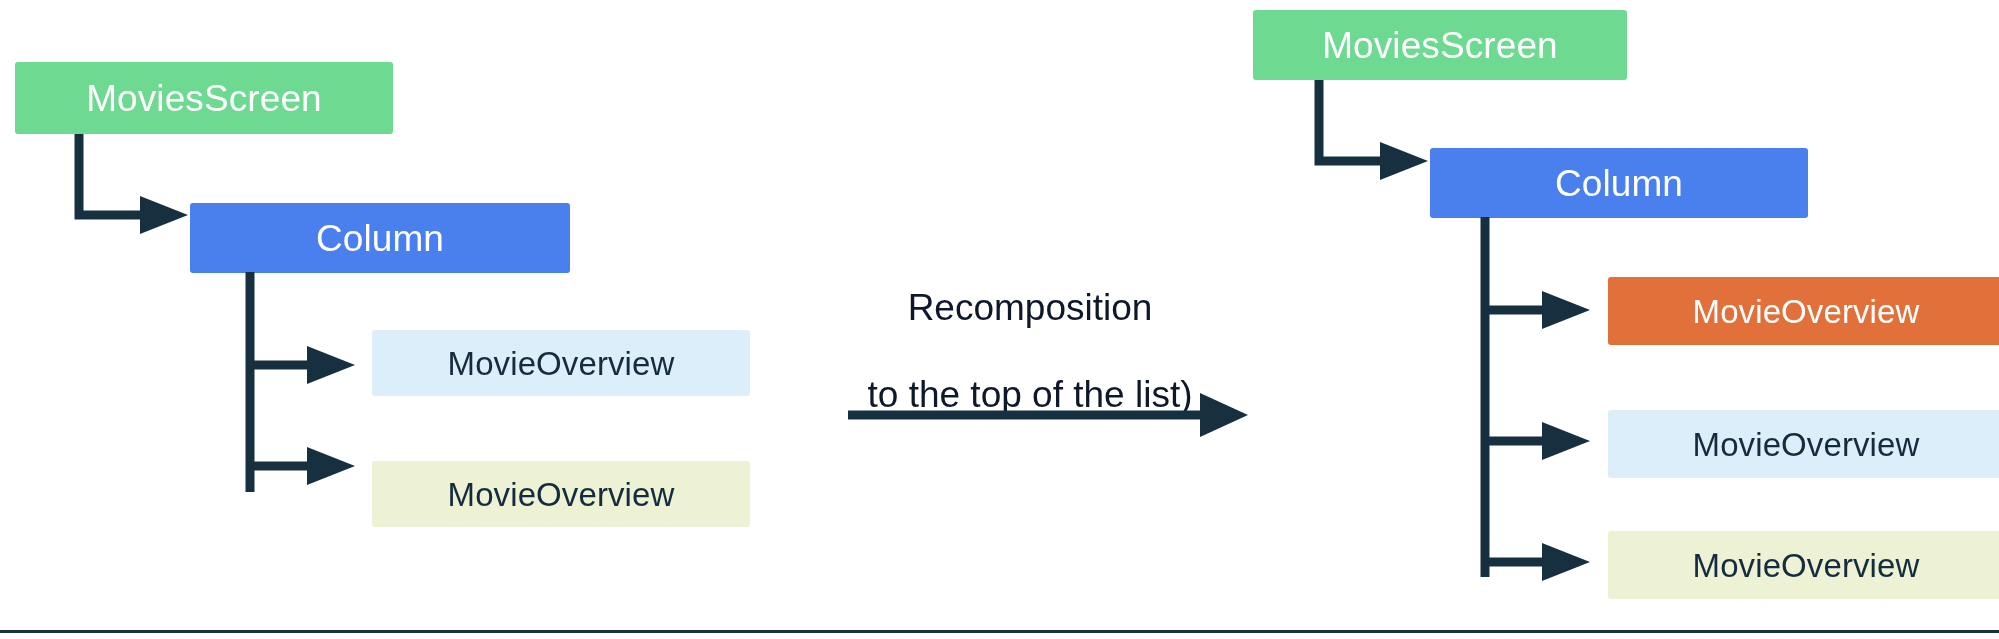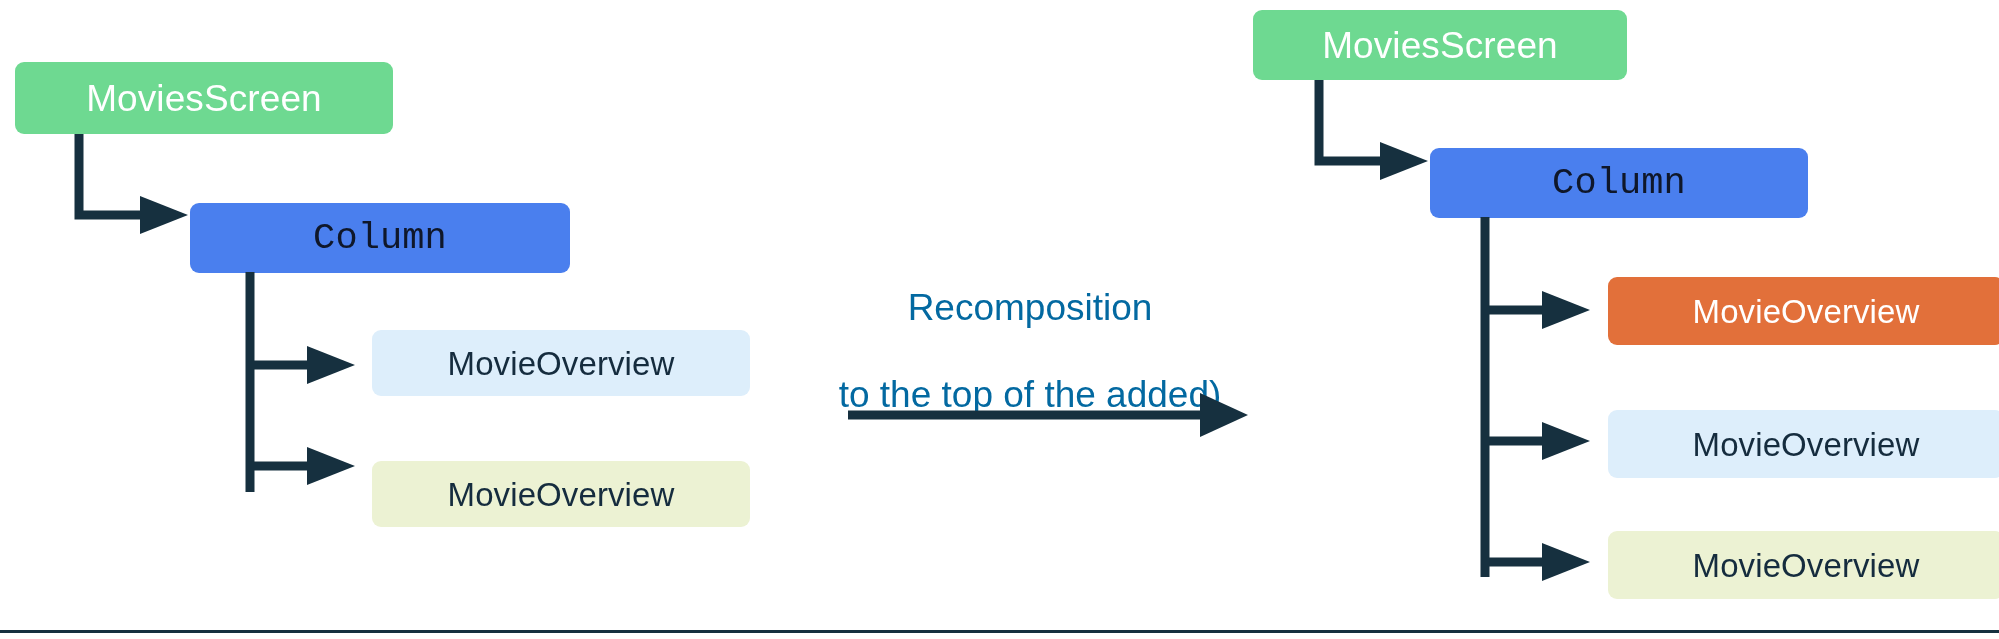--- a/index.html
+++ b/index.html
@@ -10,54 +10,54 @@
   #canvas {
     position: relative;
     width: 1999px;
     height: 639px;
     background: #ffffff;
     overflow: hidden;
     font-family: "Liberation Sans", sans-serif;
   }
   .node {
     position: absolute;
-    border-radius: 9px;
+    border-radius: 3px;
     display: flex;
     align-items: center;
     justify-content: center;
     box-sizing: border-box;
     white-space: nowrap;
     letter-spacing: 0.1px;
   }
   .node-label {
     display: block;
     line-height: 1;
   }
   .green  { background: #6ed991; color: #ffffff; }
-  .blue   { background: #4a7fee; color: #0f172a; font-family: Liberation Mono, monospace; }
+  .blue   { background: #4a7fee; color: #ffffff; }
   .orange { background: #e2703a; color: #ffffff; }
   .lightblue { background: #ddeefb; color: #152c3e; }
   .lightlime { background: #ecf2d3; color: #152c3e; }
 
   .connector {
     position: absolute;
     overflow: visible;
   }
   .connector path,
   .connector line {
     stroke: #16303f;
     stroke-width: 9;
     fill: none;
     stroke-linecap: butt;
   }
   .connector polygon { fill: #16303f; }
 
   .center-caption {
     position: absolute;
-    color: #0369a1;
+    color: #0f172a;
     text-align: center;
     line-height: 1.18;
     white-space: pre-line;
   }
   .bottom-rule {
     position: absolute;
     background: #16303f;
   }
 </style>
 </head>
@@ -89,21 +89,21 @@
   <div class="node lightblue" style="left:372px; top:330px; width:378px; height:66px; font-size:33px;">
     <span class="node-label">MovieOverview</span>
   </div>
 
   <div class="node lightlime" style="left:372px; top:461px; width:378px; height:66px; font-size:33px;">
     <span class="node-label">MovieOverview</span>
   </div>
 
   <div class="center-caption" style="left:830px; top:242px; width:400px; font-size:37px;">
     <div>Recomposition</div>
-    <div>to the top of the added)</div>
+    <div>to the top of the list)</div>
   </div>
 
   <svg class="connector" style="left:840px; top:390px; width:420px; height:50px;" viewBox="0 0 420 50">
     <path d="M 8 25 L 365 25"></path>
     <polygon points="360,3 408,25 360,47"></polygon>
   </svg>
 
   <div class="node green" style="left:1253px; top:10px; width:374px; height:70px; font-size:37px;">
     <span class="node-label">MoviesScreen</span>
   </div>

